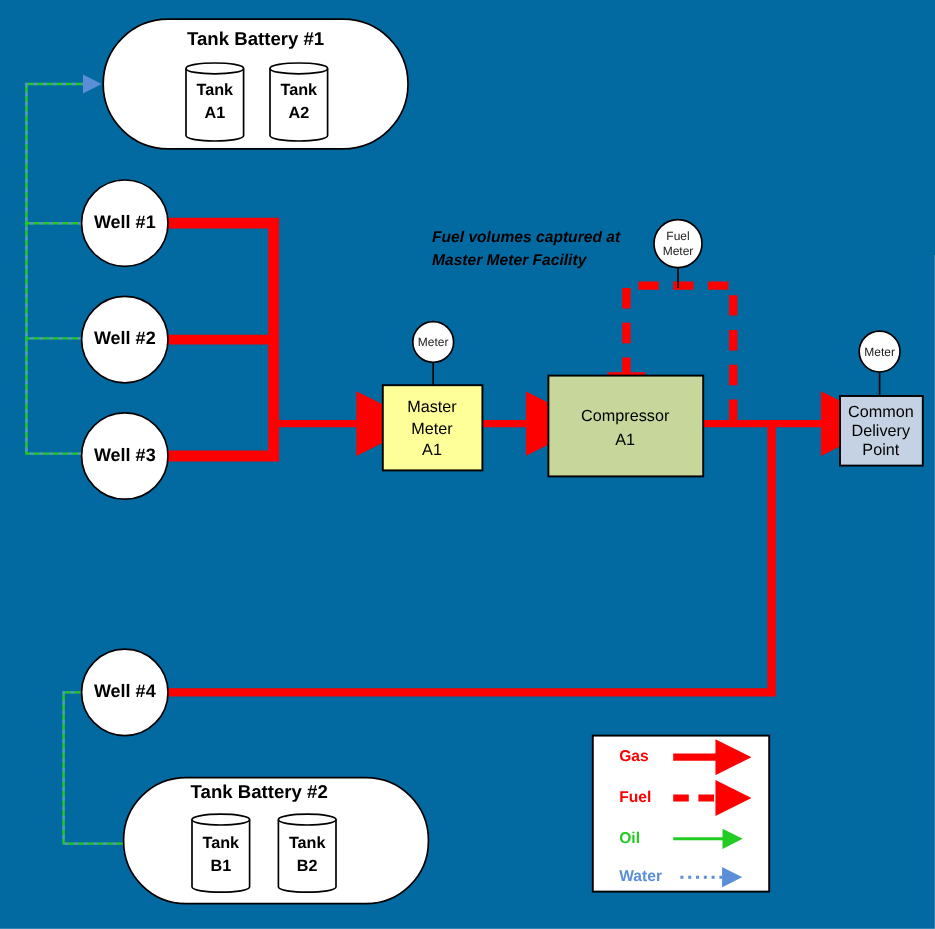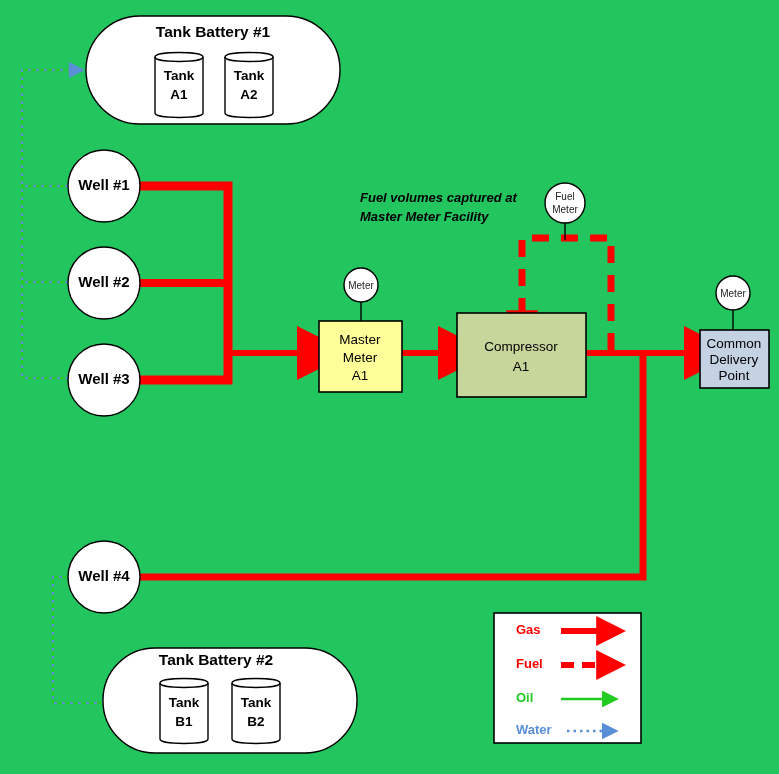--- a/index.html
+++ b/index.html
@@ -11,21 +11,21 @@
   body {
     font-family: "Liberation Sans", sans-serif;
     width: 779px;
     height: 774px;
     overflow: hidden;
   }
   #diagram-root {
     position: relative;
     width: 779px;
     height: 774px;
-    background: #22c55e;
+    background: #0369a1;
   }
   svg.layer {
     position: absolute;
     left: 0;
     top: 0;
     width: 779px;
     height: 774px;
   }
   .node-text {
     font-family: "Liberation Sans", sans-serif;

